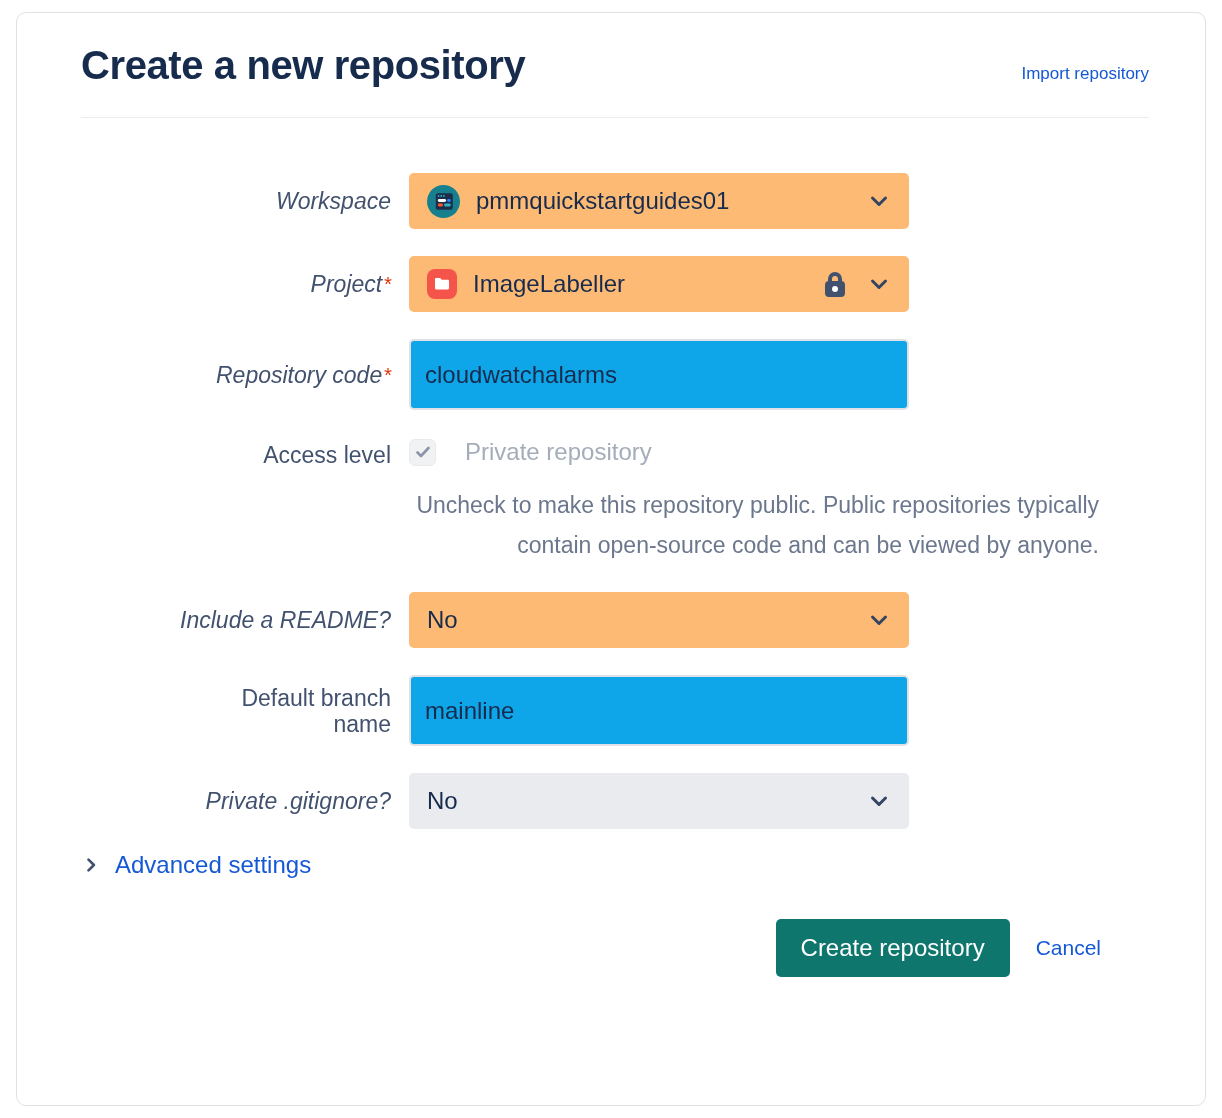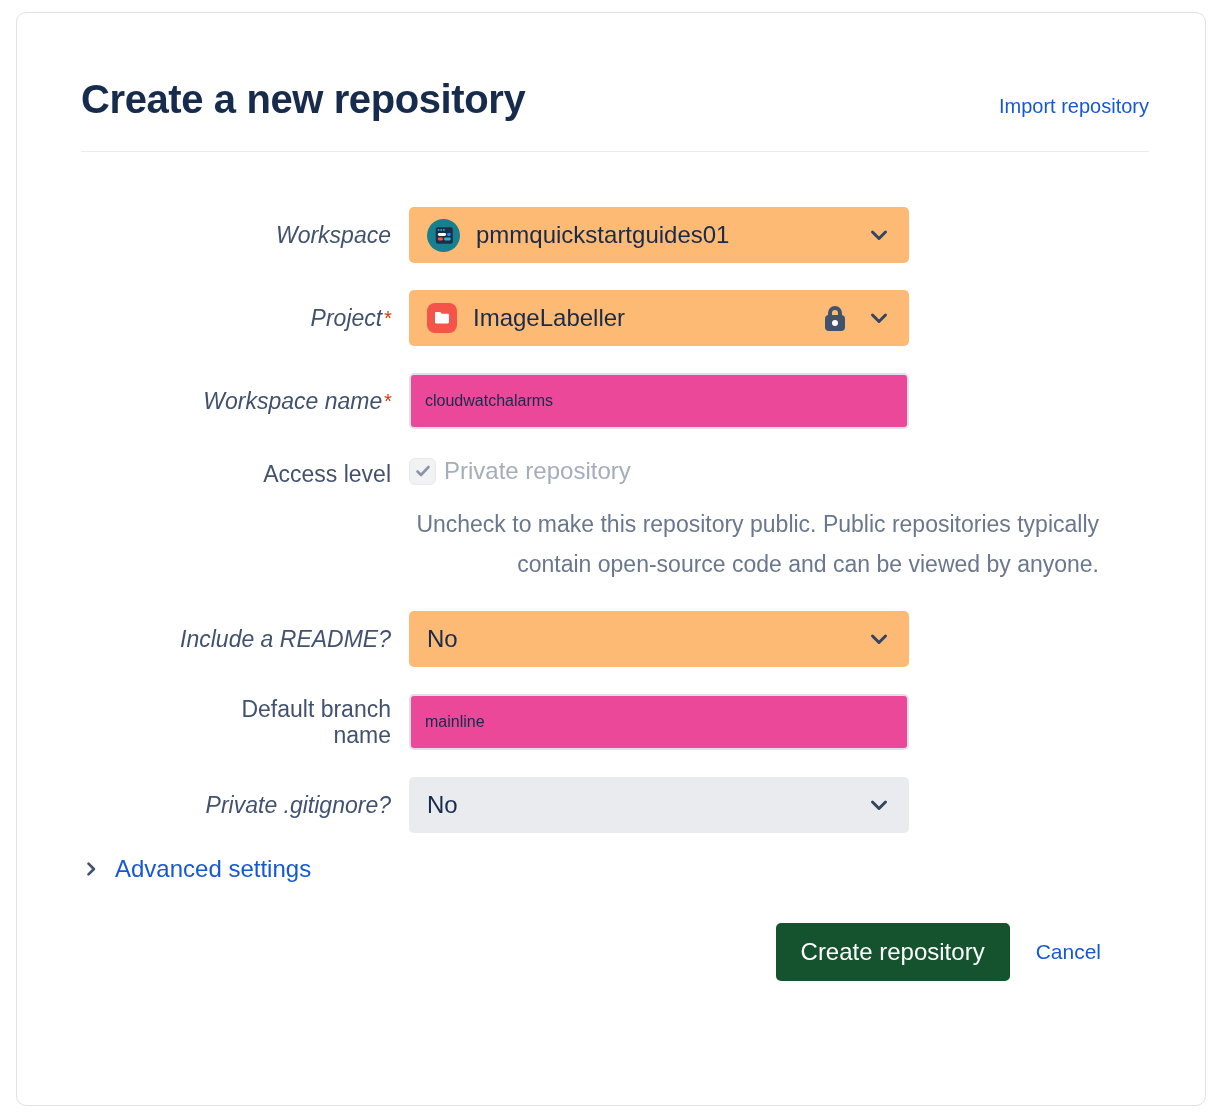--- a/index.html
+++ b/index.html
@@ -9,28 +9,28 @@
     font-family: "Liberation Sans", "DejaVu Sans", sans-serif;
     color: #172B4D;
     -webkit-font-smoothing: antialiased;
   }
   .card {
     position: absolute; left: 16px; top: 12px;
     width: 1190px; height: 1094px;
     background: #ffffff;
     border: 1px solid #DFE1E6;
     border-radius: 10px;
-    padding: 62px 56px 0 64px;
+    padding: 28px 56px 0 64px;
   }
   .hdr { display: flex; justify-content: space-between; align-items: baseline; }
   .title {
     font-size: 40px; font-weight: 700; color: #172B4D;
     letter-spacing: -0.4px; line-height: 48px; margin: 0;
   }
-  .link { color: #1558D6; font-size: 20px; cursor: pointer; text-decoration: none; }
+  .link { color: #1558D6; font-size: 17px; cursor: pointer; text-decoration: none; }
   .divider { border: none; border-top: 1px solid #EBECF0; margin: 28px 0 0 0; }
 
   .form { margin-top: 55px; }
   .row {
     display: grid; grid-template-columns: 310px 500px;
     column-gap: 18px; align-items: center; margin-bottom: 27px;
   }
   .row.top-align { align-items: start; }
   .label {
     text-align: right; color: #42526E; font-size: 23px; font-weight: 500;
@@ -47,52 +47,52 @@
   }
   .select.darker { background: #E9EBEF; }
   .select .val { font-size: 24px; color: #172B4D; }
   .select .spacer { flex: 1; }
   .select .chevron { flex: none; display: flex; }
   .avatar { width: 33px; height: 33px; margin-right: 16px; flex: none; display: flex; }
   .proj-avatar { width: 30px; height: 30px; margin-right: 16px; flex: none; display: flex; }
   .lock { margin-right: 18px; display: flex; flex: none; }
 
   input.text {
-    width: 500px; height: 56px;
-    border: 2px solid #DFE1E6; border-radius: 5px; background: #ec4899;
-    font-family: inherit; font-size: 16px; color: #172B4D;
+    width: 500px; height: 71px;
+    border: 2px solid #DFE1E6; border-radius: 5px; background: #0ea5e9;
+    font-family: inherit; font-size: 24px; color: #172B4D;
     padding: 0 14px; outline: none;
   }
 
   .access-line { display: flex; align-items: center; height: 34px; margin-top: -2px; }
   .checkbox {
     width: 27px; height: 27px; border-radius: 6px;
     background: #F1F2F4; border: 1px solid #E8EAEE;
     display: flex; align-items: center; justify-content: center; flex: none;
   }
-  .cb-label { margin-left: 8px; font-size: 24px; color: #A5ADBA; text-align: right; }
+  .cb-label { margin-left: 29px; font-size: 24px; color: #A5ADBA; text-align: right; }
   .help {
     margin-top: 16px; width: 690px;
     color: #6B778C; font-size: 23px; line-height: 40px; text-align: right;
   }
   .label.access { line-height: 30px; padding-top: 1px; }
 
   .advanced {
     display: flex; align-items: center; margin-top: 22px; cursor: pointer;
   }
   .advanced .chev-right { display: flex; margin-right: 14px; }
   .advanced .adv-label { color: #1558D6; font-size: 24px; font-weight: 500; }
 
   .footer {
     display: flex; align-items: center; justify-content: flex-end;
     margin-top: 40px; padding-right: 48px; gap: 26px;
   }
   .btn-primary {
     height: 58px; padding: 0 25px;
-    background: #14532d; color: #ffffff; border: none; border-radius: 5px;
+    background: #0f766e; color: #ffffff; border: none; border-radius: 5px;
     font-family: inherit; font-size: 24px; cursor: pointer;
   }
   .cancel { font-size: 21px; text-align: right; }
 </style>
 </head>
 <body>
 
 <div class="card">
 
   <div class="hdr">
@@ -149,21 +149,21 @@
         </span>
         <span class="chevron">
           <svg width="24" height="24" viewBox="0 0 24 24">
               <path d="M5.5 9l6.5 6.5L18.5 9" fill="none" stroke="#344563" stroke-width="3" stroke-linecap="round" stroke-linejoin="round"></path>
             </svg>
         </span>
       </div>
     </div>
 
     <div class="row">
-      <div class="label tall"><span>Workspace name</span><span class="req">*</span></div>
+      <div class="label tall"><span>Repository code</span><span class="req">*</span></div>
       <input class="text" type="text" value="cloudwatchalarms" style="">
     </div>
 
     <div class="row top-align" style="margin-bottom: 27px;">
       <div class="label access" style="padding-top: 3px;">Access level</div>
       <div>
         <div class="access-line">
           <span class="checkbox">
             <svg width="18" height="18" viewBox="0 0 18 18">
                 <path d="M3.5 9.5l3.5 3.5 7.5-8" fill="none" stroke="#8B95A7" stroke-width="2.6" stroke-linecap="round" stroke-linejoin="round"></path>

